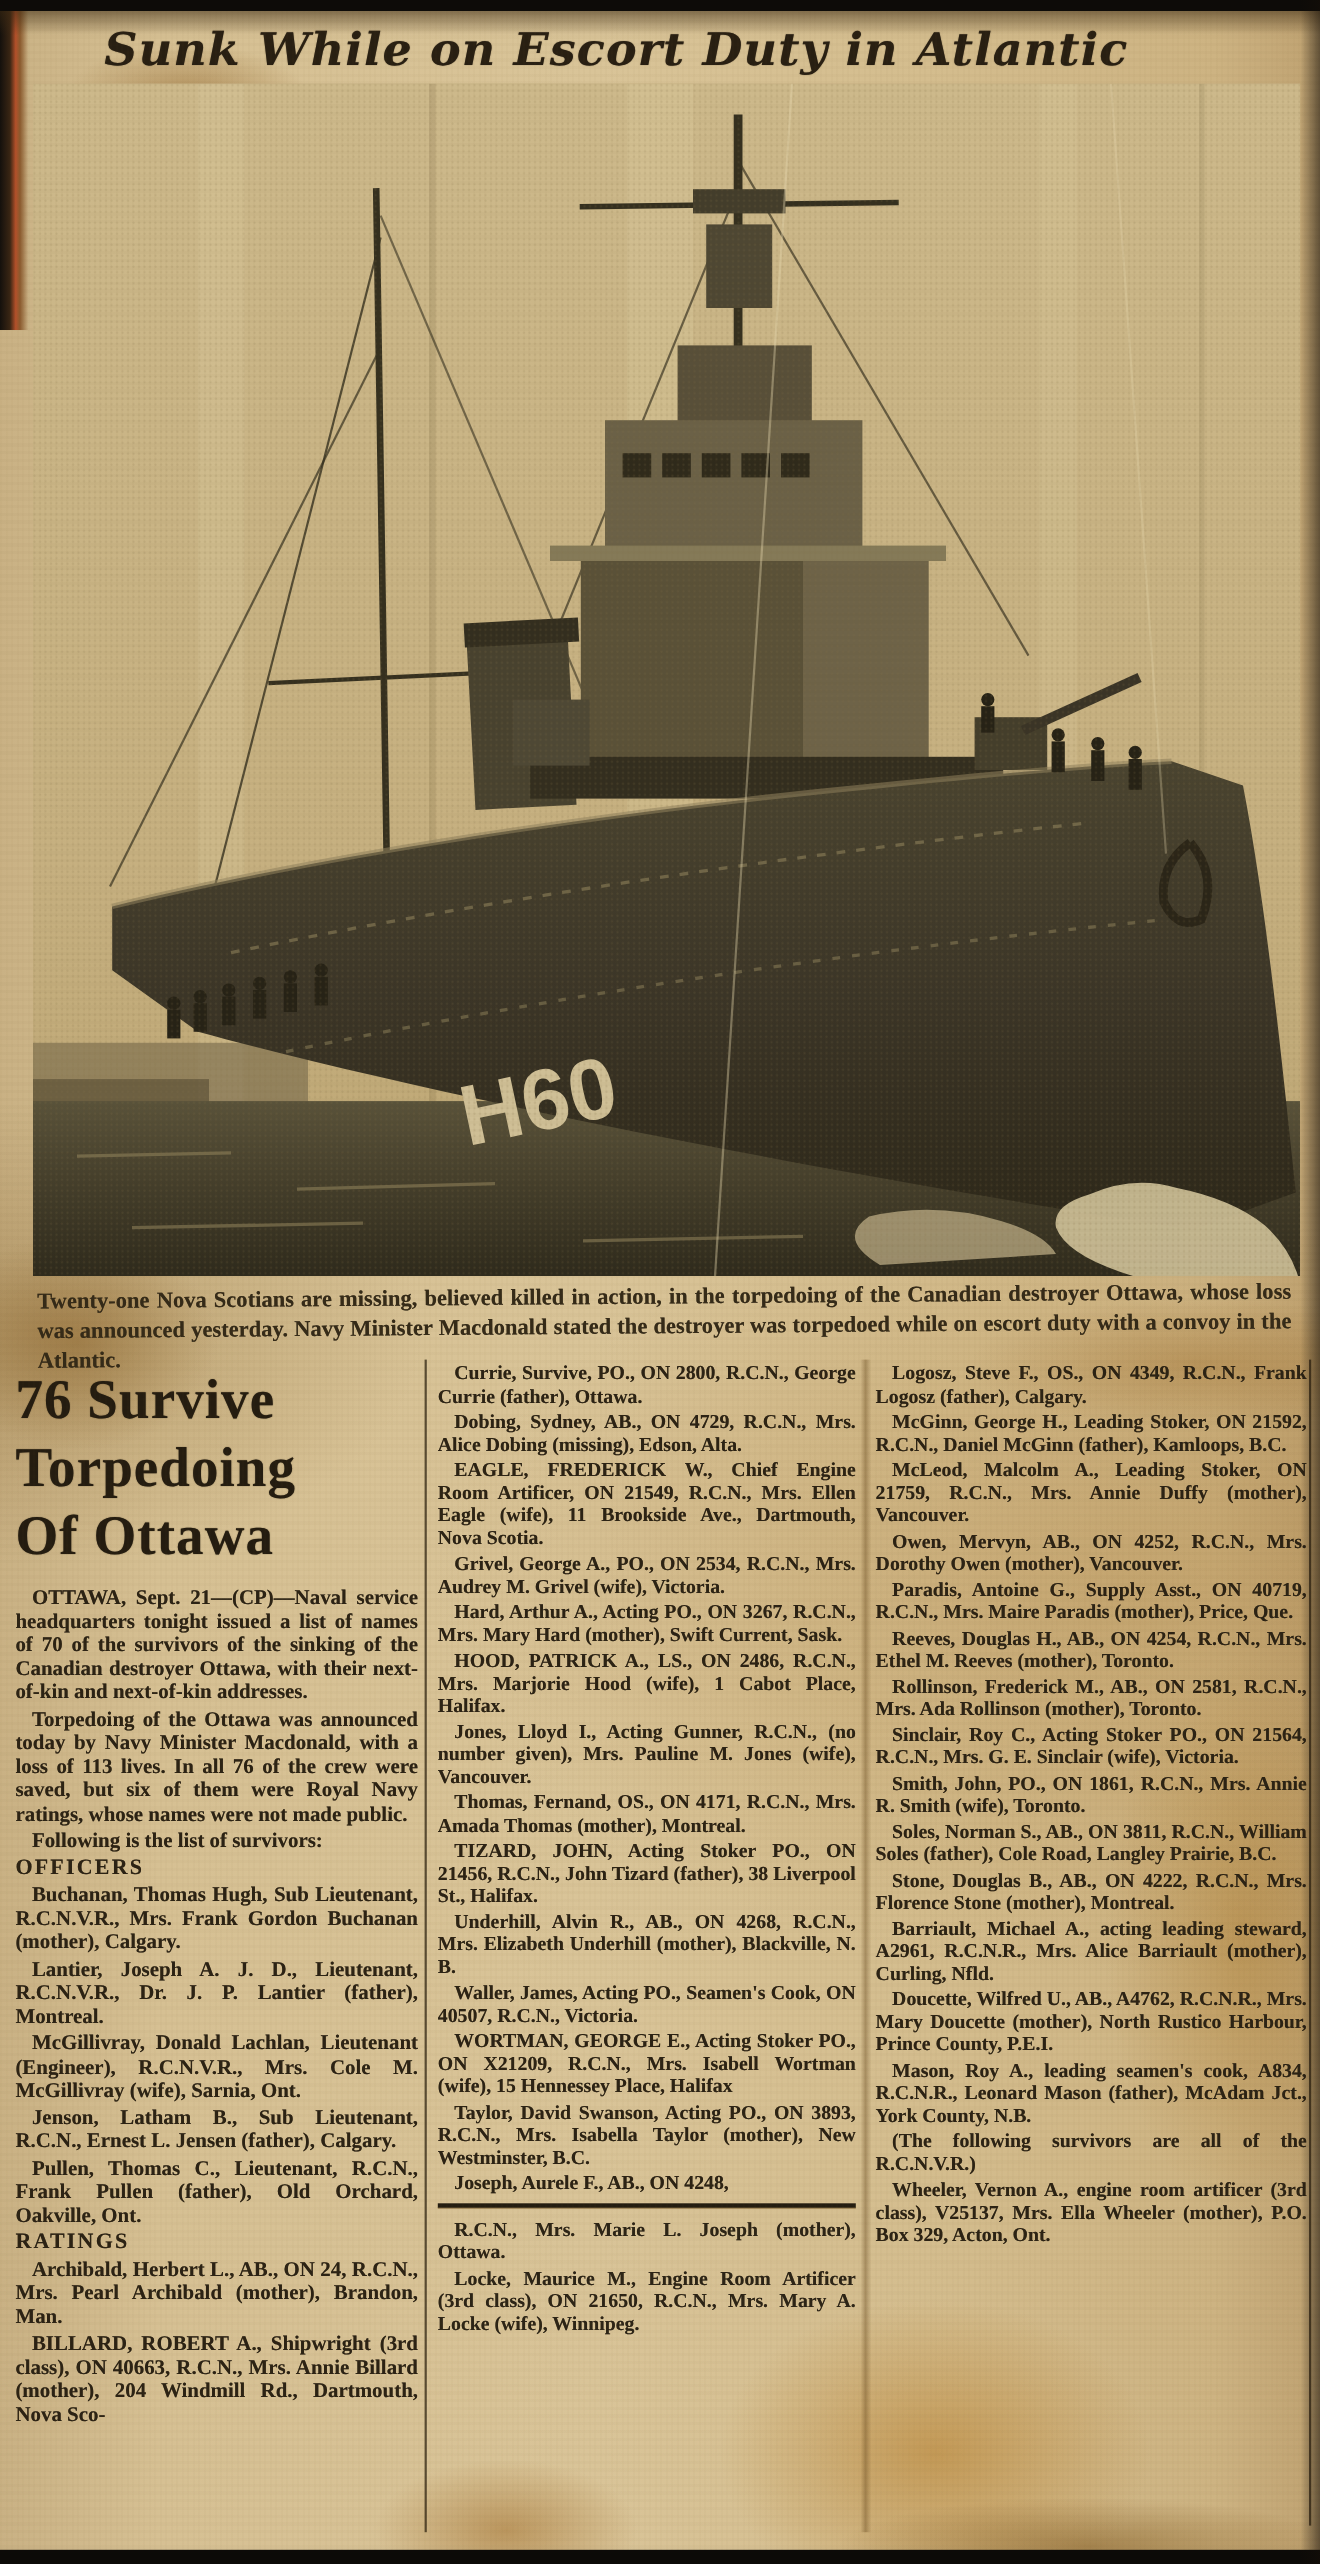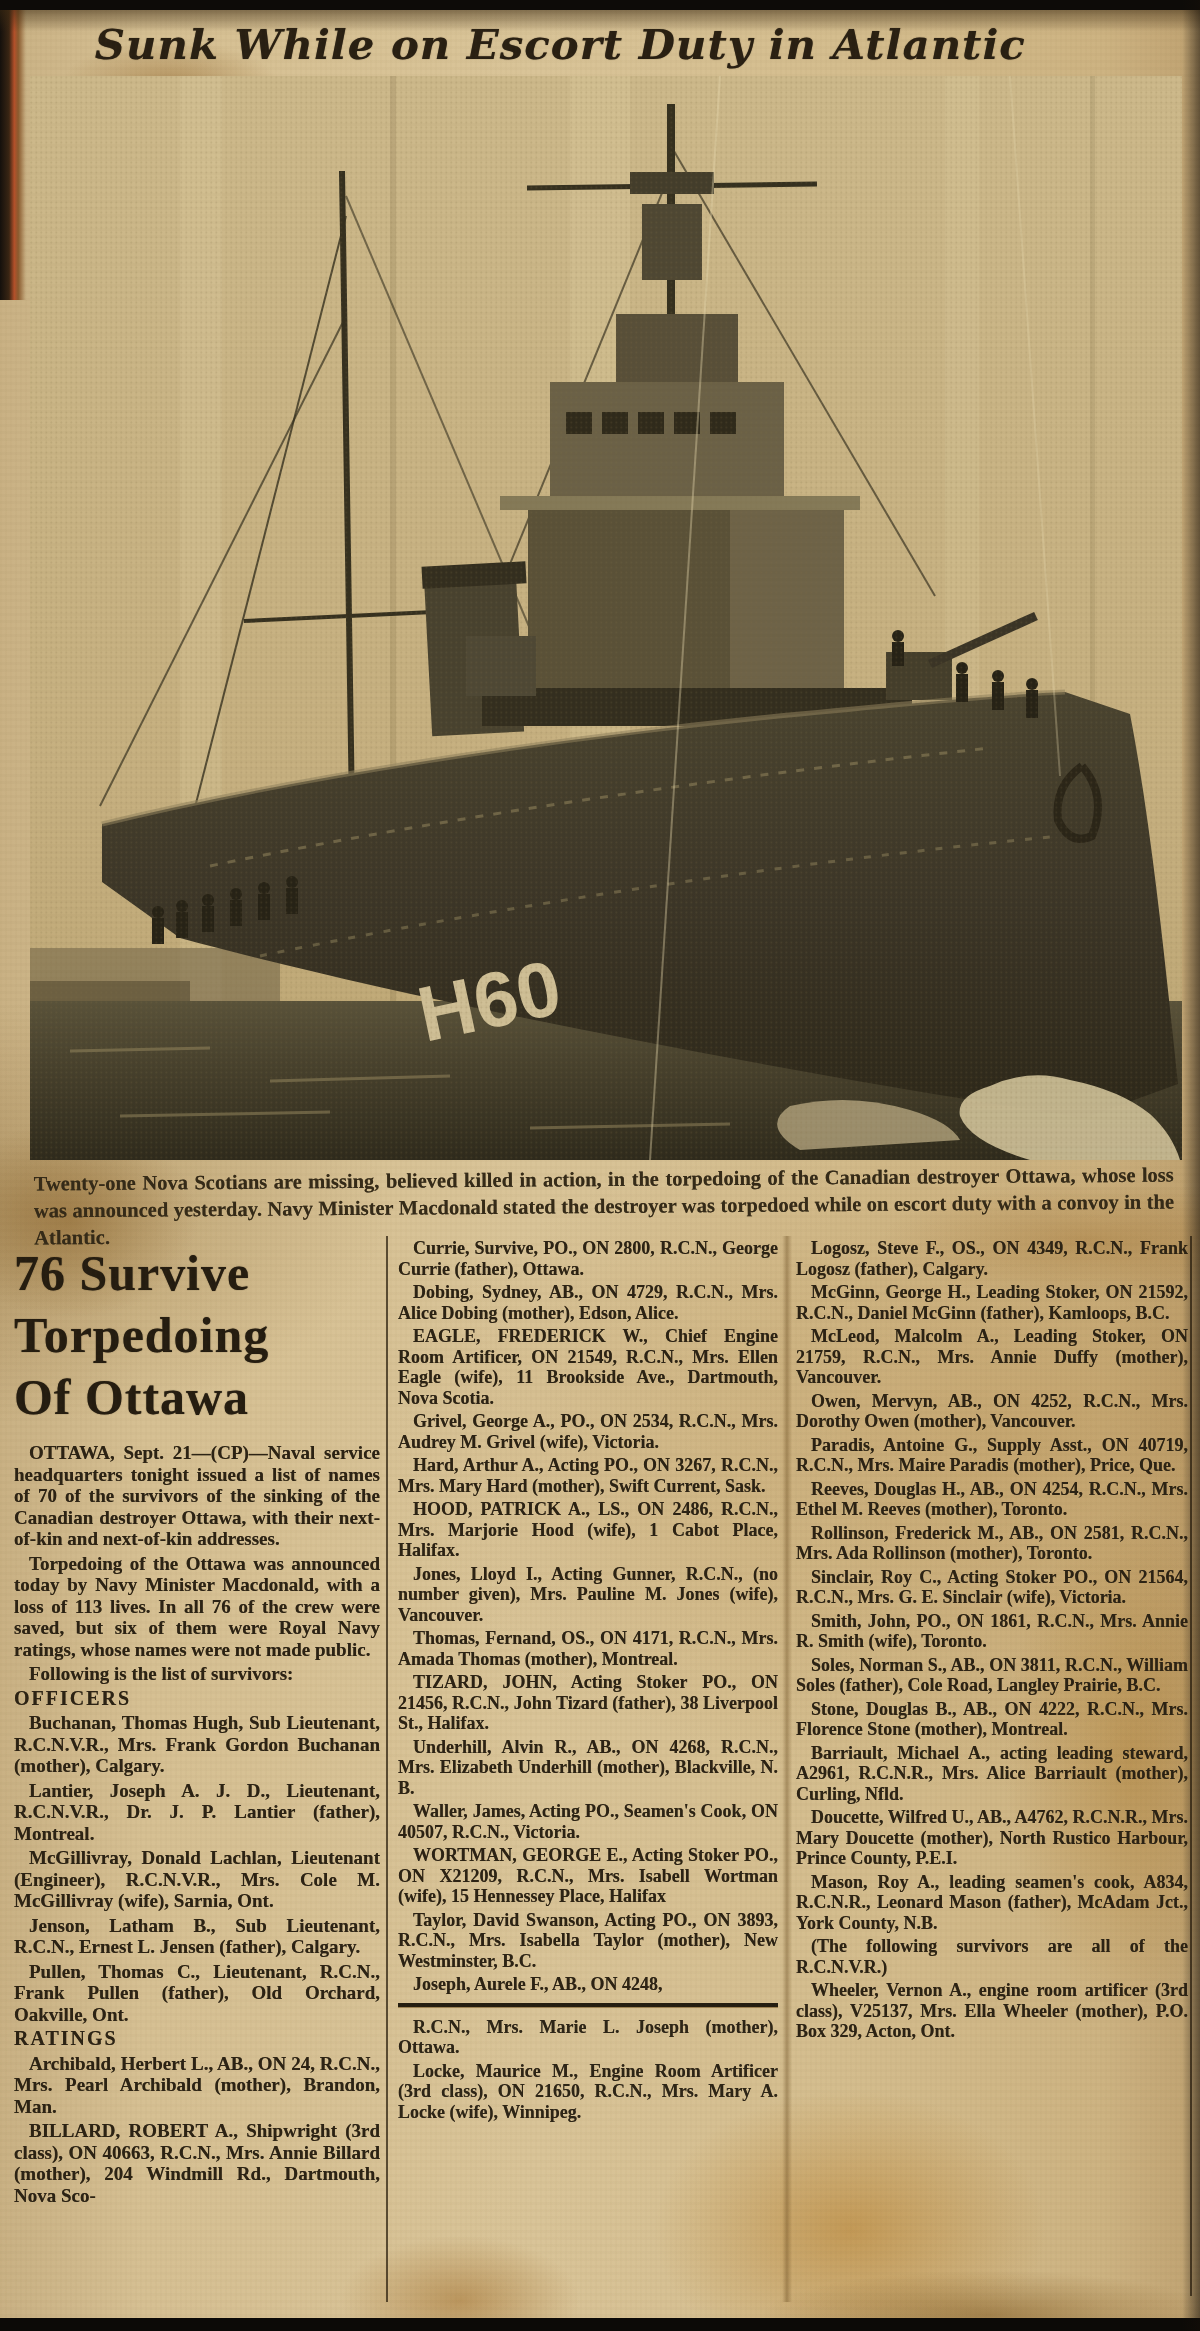--- a/index.html
+++ b/index.html
@@ -268,21 +268,21 @@
     <p class="subhead">RATINGS</p>
     <div>
         <p>Archibald, Herbert L., AB., ON 24, R.C.N., Mrs. Pearl Archibald (mother), Brandon, Man.</p>
         <p>BILLARD, ROBERT A., Shipwright (3rd class), ON 40663, R.C.N., Mrs. Annie Billard (mother), 204 Windmill Rd., Dartmouth, Nova Sco-</p>
       </div>
   </div>
 
   <div class="col col2">
     <div>
         <p>Currie, Survive, PO., ON 2800, R.C.N., George Currie (father), Ottawa.</p>
-        <p>Dobing, Sydney, AB., ON 4729, R.C.N., Mrs. Alice Dobing (mother), Edson, Alice.</p>
+        <p>Dobing, Sydney, AB., ON 4729, R.C.N., Mrs. Alice Dobing (missing), Edson, Alta.</p>
         <p>EAGLE, FREDERICK W., Chief Engine Room Artificer, ON 21549, R.C.N., Mrs. Ellen Eagle (wife), 11 Brookside Ave., Dartmouth, Nova Scotia.</p>
         <p>Grivel, George A., PO., ON 2534, R.C.N., Mrs. Audrey M. Grivel (wife), Victoria.</p>
         <p>Hard, Arthur A., Acting PO., ON 3267, R.C.N., Mrs. Mary Hard (mother), Swift Current, Sask.</p>
         <p>HOOD, PATRICK A., LS., ON 2486, R.C.N., Mrs. Marjorie Hood (wife), 1 Cabot Place, Halifax.</p>
         <p>Jones, Lloyd I., Acting Gunner, R.C.N., (no number given), Mrs. Pauline M. Jones (wife), Vancouver.</p>
         <p>Thomas, Fernand, OS., ON 4171, R.C.N., Mrs. Amada Thomas (mother), Montreal.</p>
         <p>TIZARD, JOHN, Acting Stoker PO., ON 21456, R.C.N., John Tizard (father), 38 Liverpool St., Halifax.</p>
         <p>Underhill, Alvin R., AB., ON 4268, R.C.N., Mrs. Elizabeth Underhill (mother), Blackville, N. B.</p>
         <p>Waller, James, Acting PO., Seamen's Cook, ON 40507, R.C.N., Victoria.</p>
         <p>WORTMAN, GEORGE E., Acting Stoker PO., ON X21209, R.C.N., Mrs. Isabell Wortman (wife), 15 Hennessey Place, Halifax</p>

